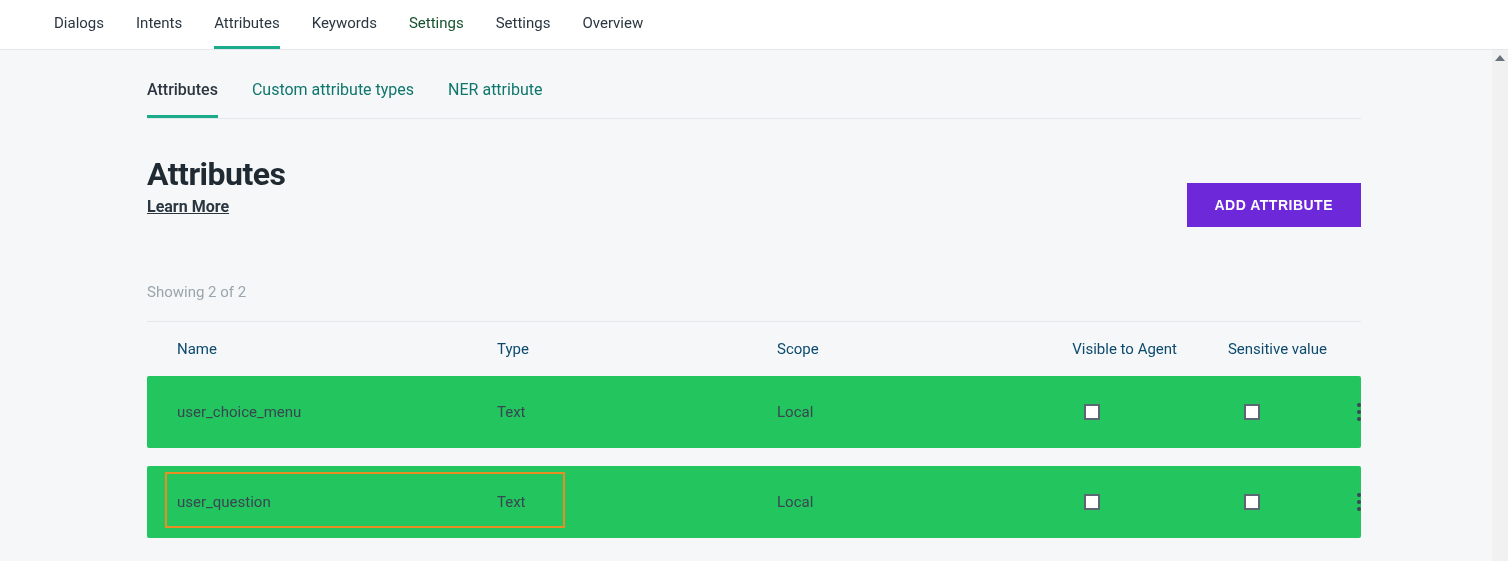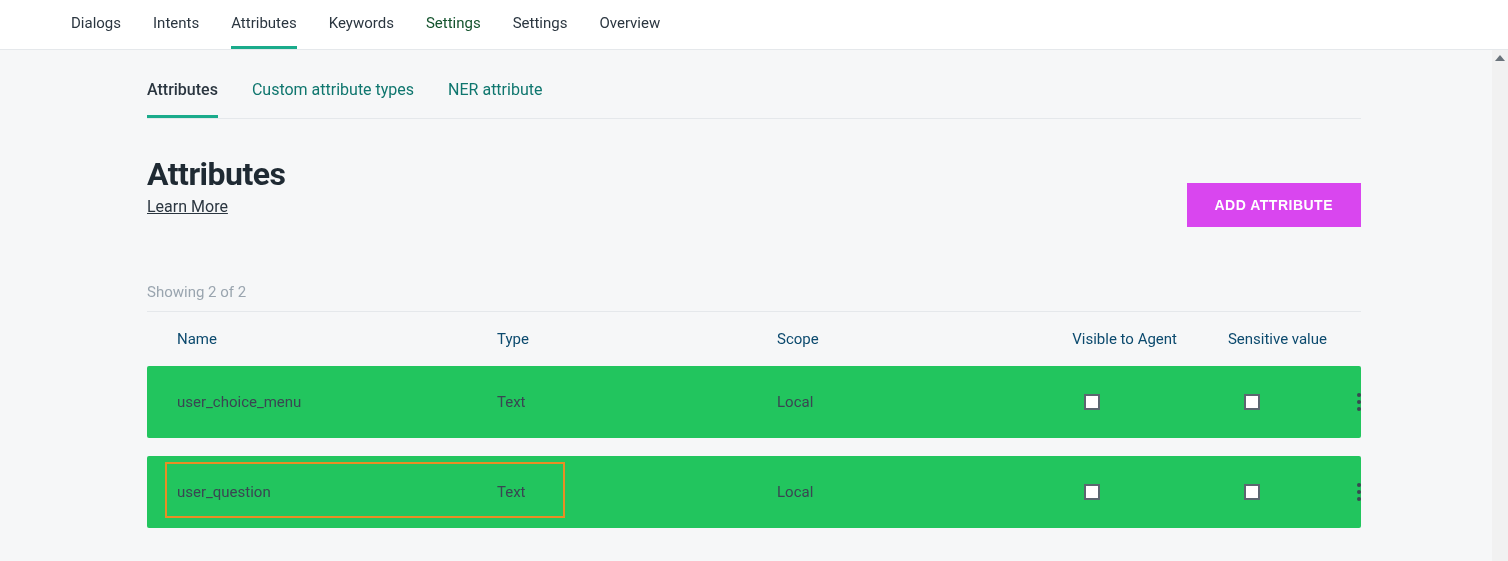--- a/index.html
+++ b/index.html
@@ -6,21 +6,21 @@
     body {
       font-family: -apple-system, BlinkMacSystemFont, "Segoe UI", Roboto, Helvetica, Arial, sans-serif;
       font-size: 14px;
       color: #2b3640;
       background: #fff;
       width: 1508px;
     }
     .top-nav {
       display: flex;
       gap: 32px;
-      padding: 0 71px;
+      padding: 0 54px;
       background: #fff;
       border-bottom: 1px solid #e5e8eb;
     }
     .top-nav-item {
       padding: 14px 0;
       cursor: pointer;
       color: #2b3640;
       font-size: 15px;
       border-bottom: 3px solid transparent;
     }
@@ -82,40 +82,40 @@
       font-size: 16px;
       color: #3a4652;
       max-width: 460px;
       line-height: 1.5;
     }
     .learn-more {
       display: inline-block;
       margin-top: 4px;
       color: #2b3640;
       font-size: 16px;
-      font-weight: 400;
+      font-weight: 700;
       text-decoration: underline;
       cursor: pointer;
     }
     .add-btn {
-      background: #d946ef;
+      background: #6d28d9;
       color: #fff;
       border: none;
       padding: 14px 28px;
       font-size: 14px;
       font-weight: 700;
       letter-spacing: 0.5px;
       cursor: pointer;
       margin-top: 28px;
     }
     .showing {
       margin-top: 56px;
       color: #9aa5af;
       font-size: 15px;
-      padding-bottom: 10px;
+      padding-bottom: 20px;
       border-bottom: 1px solid #e5e8eb;
     }
     .table {
       width: 100%;
     }
     .thead {
       display: grid;
       grid-template-columns: 320px 280px 230px 170px 150px 64px;
       padding: 18px 30px;
       color: #0c4a6e;

